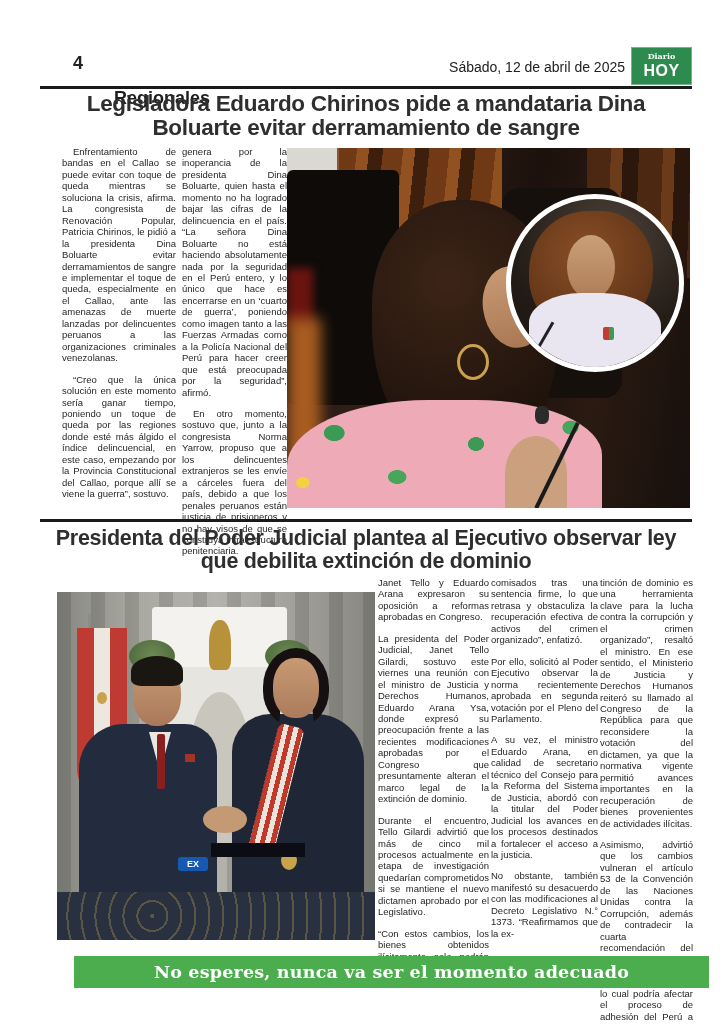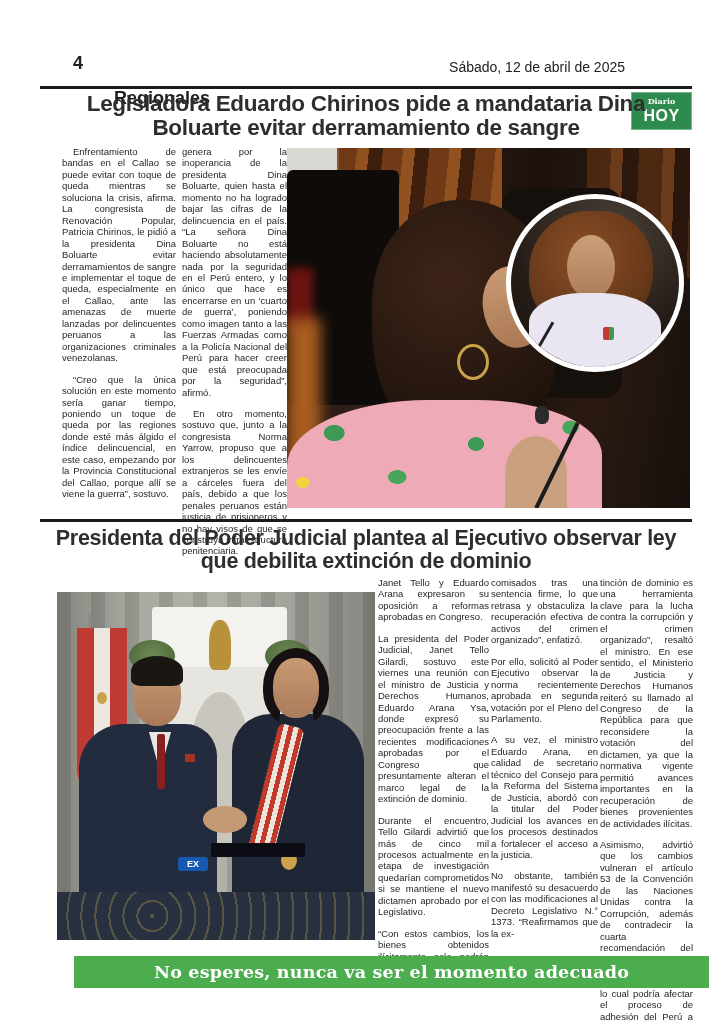--- a/index.html
+++ b/index.html
@@ -4,21 +4,21 @@
 <style>
   html,body{margin:0;padding:0;background:#ffffff;}
   .page{position:relative;width:723px;height:1024px;background:#fff;overflow:hidden;
         font-family:"Liberation Sans",sans-serif;color:#2a2a2a;}
   
   .pgnum{position:absolute;left:73px;top:53px;font-size:18px;font-weight:bold;color:#222;}
   .section{position:absolute;left:114px;top:52px;font-size:18px;font-weight:bold;color:#1e1e1e;margin-top:36px;}
   .date{position:absolute;right:98px;top:59px;font-size:14px;color:#222;}
   .logo{position:absolute;left:631px;top:47px;width:61px;height:38px;background:#2e8b4f;
         display:flex;flex-direction:column;align-items:center;justify-content:center;
-        box-shadow:inset 0 0 0 1px rgba(255,255,255,.35);margin-top:45px;}
+        box-shadow:inset 0 0 0 1px rgba(255,255,255,.35);}
   .logo-top{font-size:8px;font-weight:bold;color:#fff;font-family:"DejaVu Serif",serif;line-height:9px;}
   .logo-main{font-size:16px;font-weight:bold;color:#fff;font-family:Liberation Sans, sans-serif;line-height:20px;letter-spacing:.5px;}
   .rule{position:absolute;left:40px;width:652px;background:#1a1a1a;}
   .rule.header{top:86px;height:3px;}
   .rule.divider{top:519px;height:2.5px;}
   
   .headline{position:absolute;left:40px;width:652px;text-align:center;font-weight:800;color:#2e2e2e;letter-spacing:-.3px;}
   .headline span{display:inline-block;}
   .h1{top:92px;font-size:22.5px;line-height:23.5px;}
   .h1 span{max-width:575px;}

